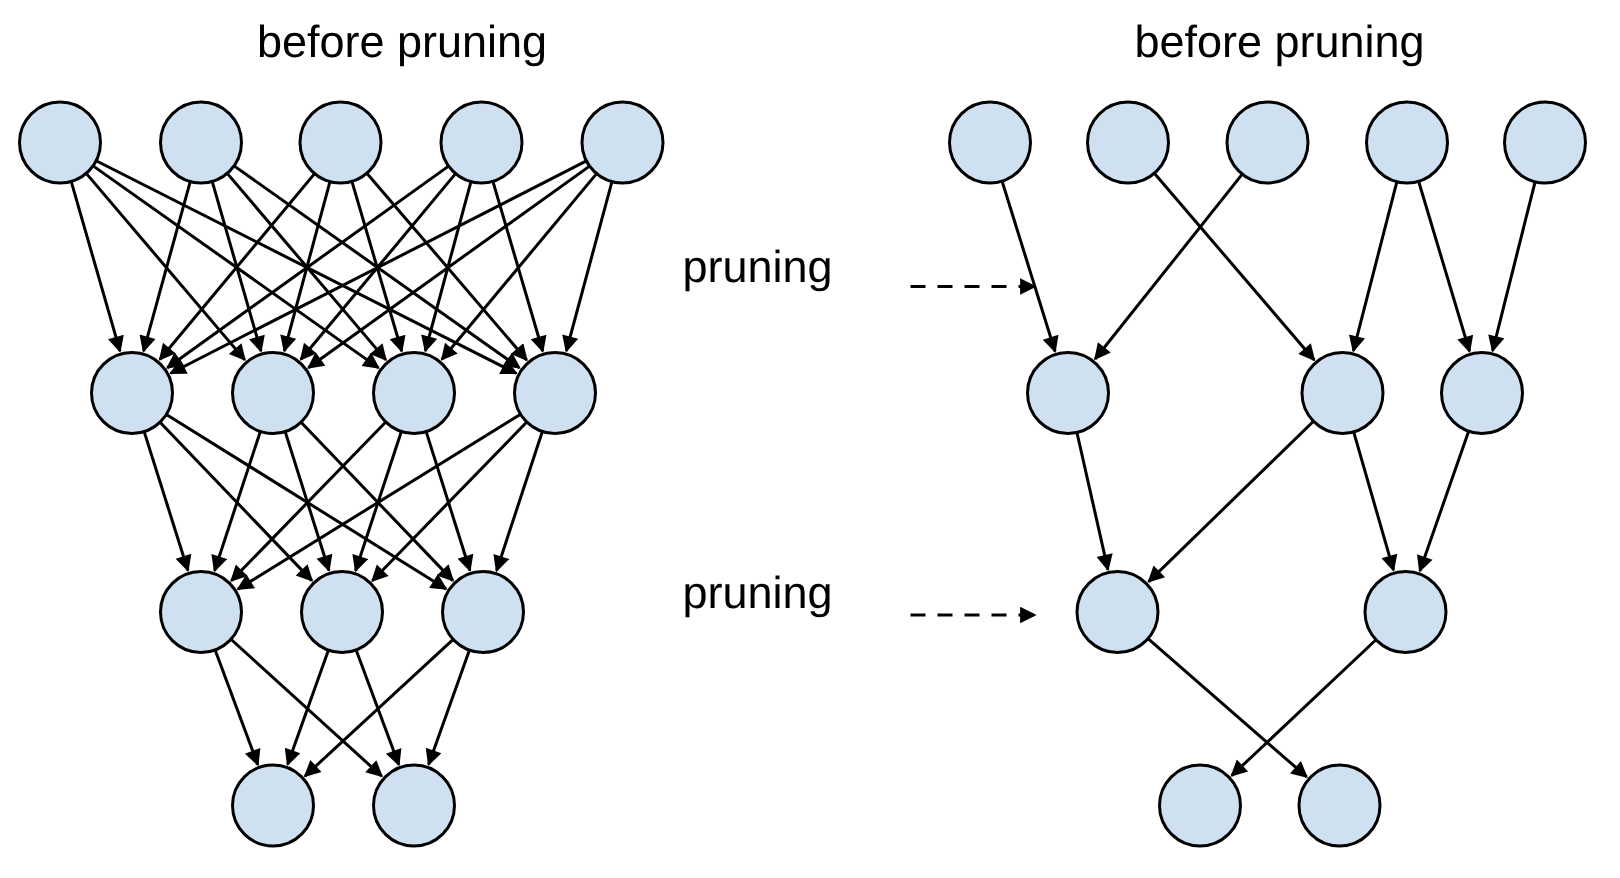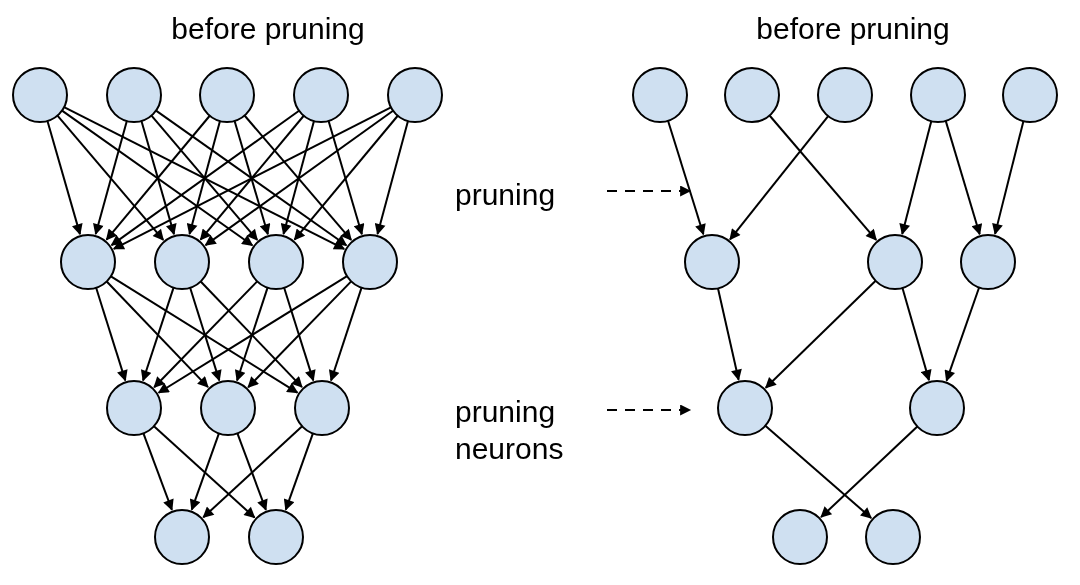--- a/index.html
+++ b/index.html
@@ -20,42 +20,40 @@
     transform: translateX(-50%);
     text-align: center;
   }
   .title-before { left: 268px; }
   .title-after  { left: 853px; }
   .annotation {
     position: absolute;
     font-size: 30px;
     line-height: 37px;
     white-space: nowrap;
-    margin-top: 16px;
   }
   #ann-synapses { left: 455px; top: 160px; }
   #ann-neurons  { left: 455px; top: 377px; }
   #diagram-svg { position: absolute; left: 0; top: 0; }
 </style>
 </head>
 <body>
 
 <div class="canvas">
 
   <div class="title title-before">before pruning</div>
 
   <div class="title title-after">before pruning</div>
 
   <div class="annotation" id="ann-synapses">
     <div>pruning</div>
   </div>
 
   <div class="annotation" id="ann-neurons">
     <div>pruning</div>
-    <div>neurons</div>
   </div>
 
   <svg id="diagram-svg" width="1080" height="585">
       <defs>
         <marker id="arrowhead" viewBox="0 0 10 10" refX="9" refY="5" markerWidth="13" markerHeight="11" markerUnits="userSpaceOnUse" orient="auto">
           <path d="M0,0 L10,5 L0,10 Z" fill="#000000"></path>
         </marker>
       </defs>
       <g>
         <line x1="47.46" y1="120.95" x2="79.99" y2="234.13" stroke="#000000" stroke-width="2" marker-end="url(#arrowhead)"></line>

